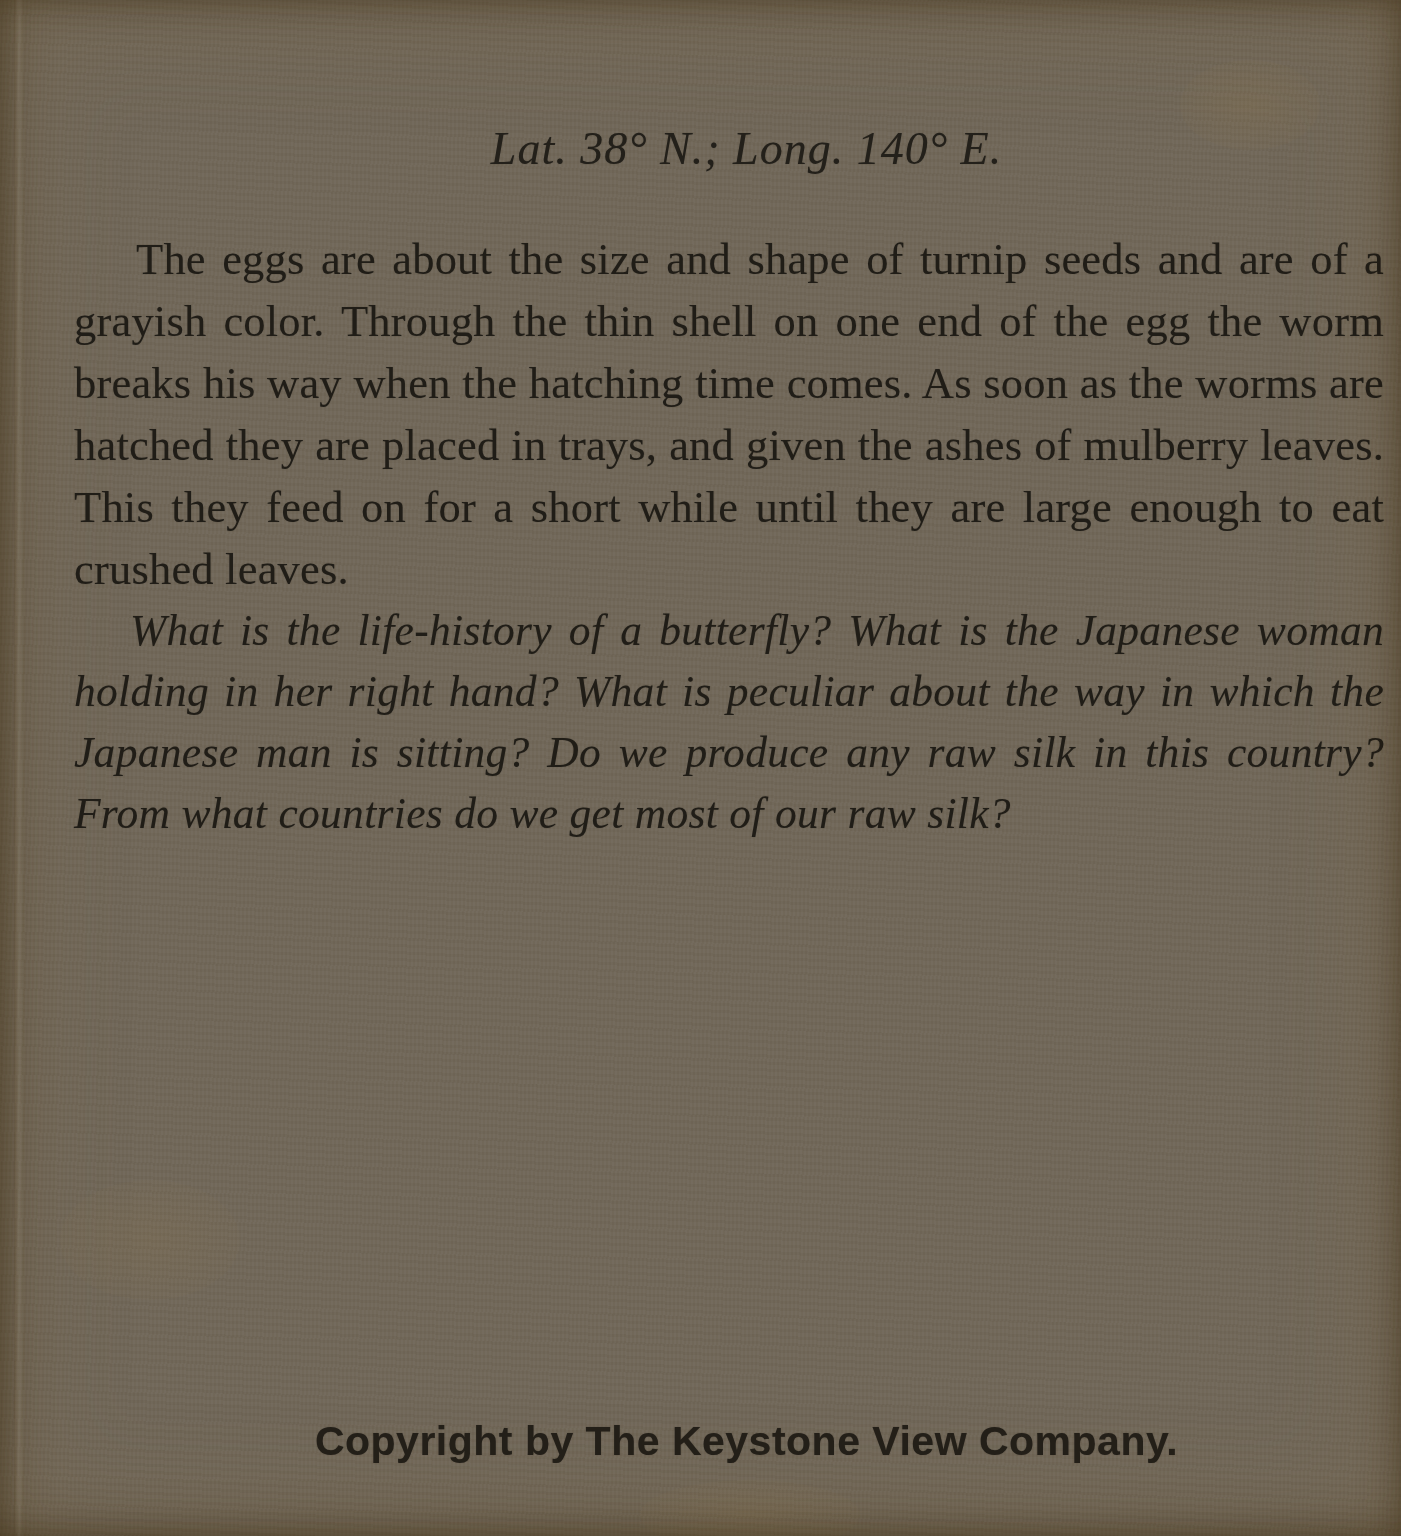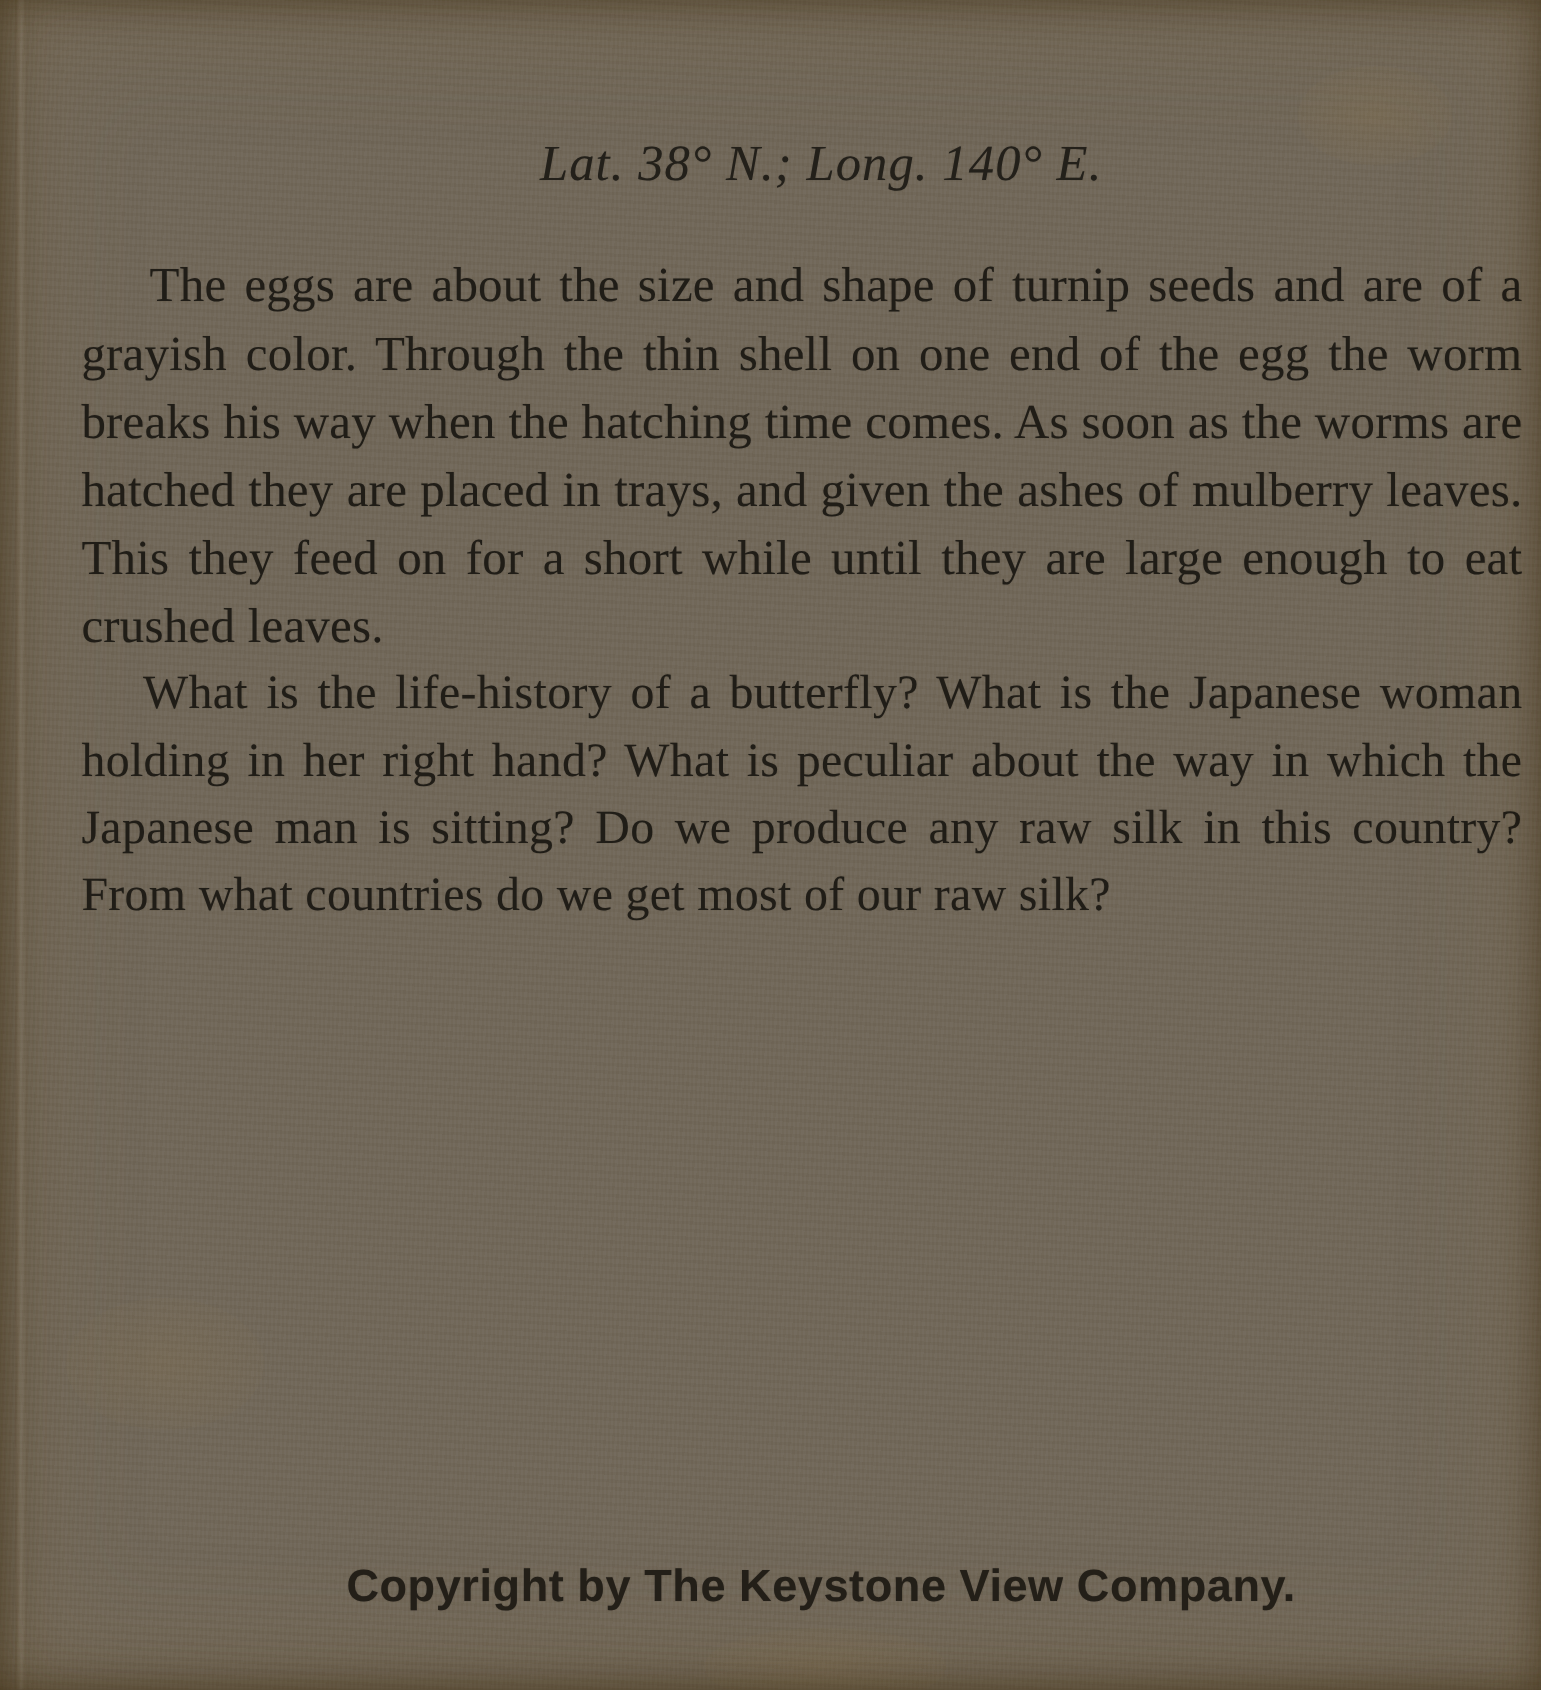--- a/index.html
+++ b/index.html
@@ -104,20 +104,21 @@
     text-align-last: justify;
     letter-spacing: 0.2px;
     color: #201d17;
     text-shadow: 0 0 1px rgba(32,29,23,0.30);
   }
 
   p.p1 { text-align-last: left; }
   p.p2 { text-indent: 62px; text-align-last: left; }
 
   p.questions {
+    font-style: italic;
     text-indent: 56px;
     font-size: 43.5px;
     line-height: 61px;
     text-align-last: left;
     letter-spacing: 0.3px;
   }
 
   .copyright {
     position: absolute;
     left: 0;

